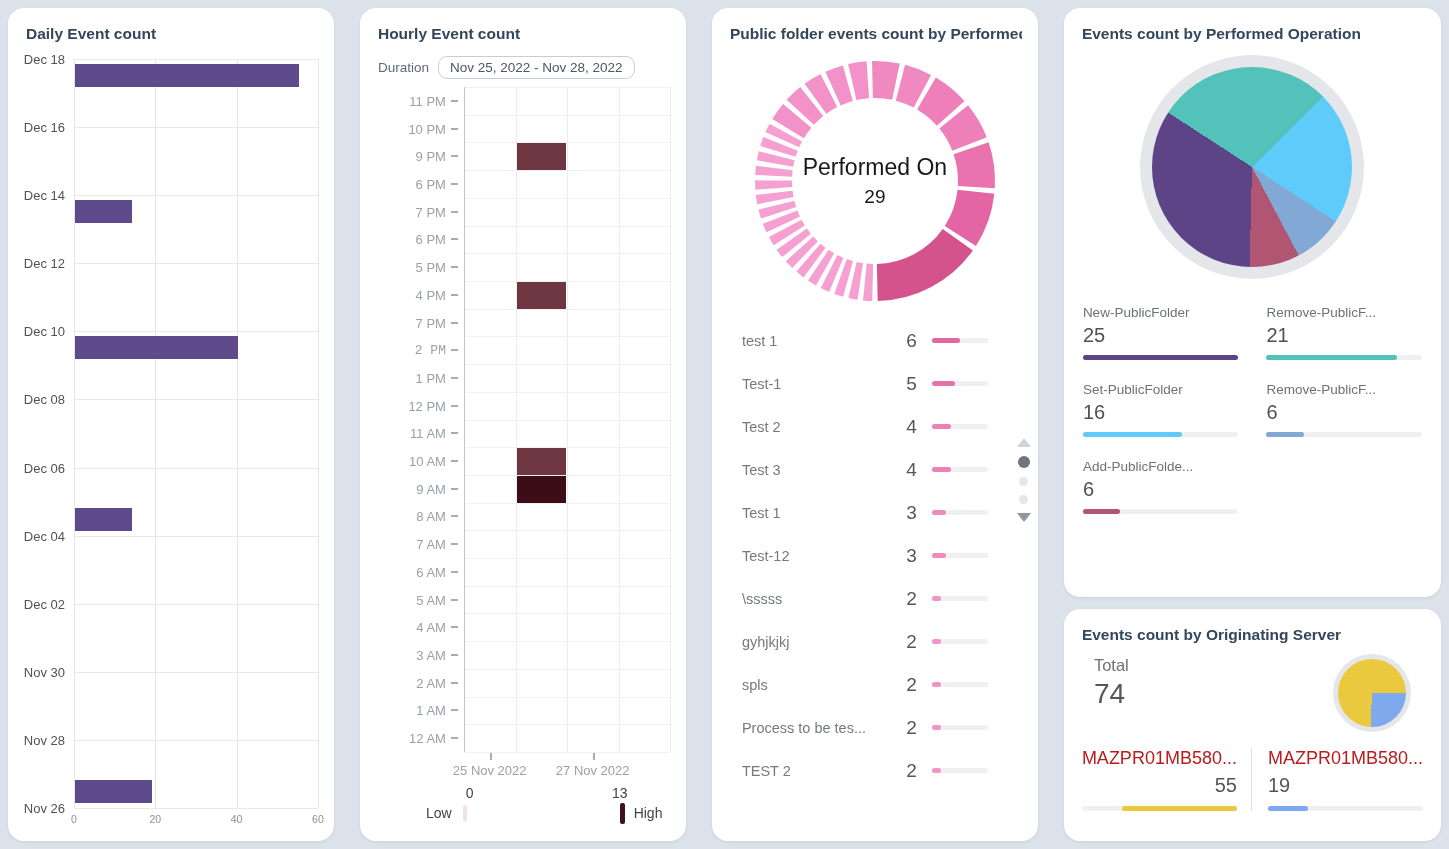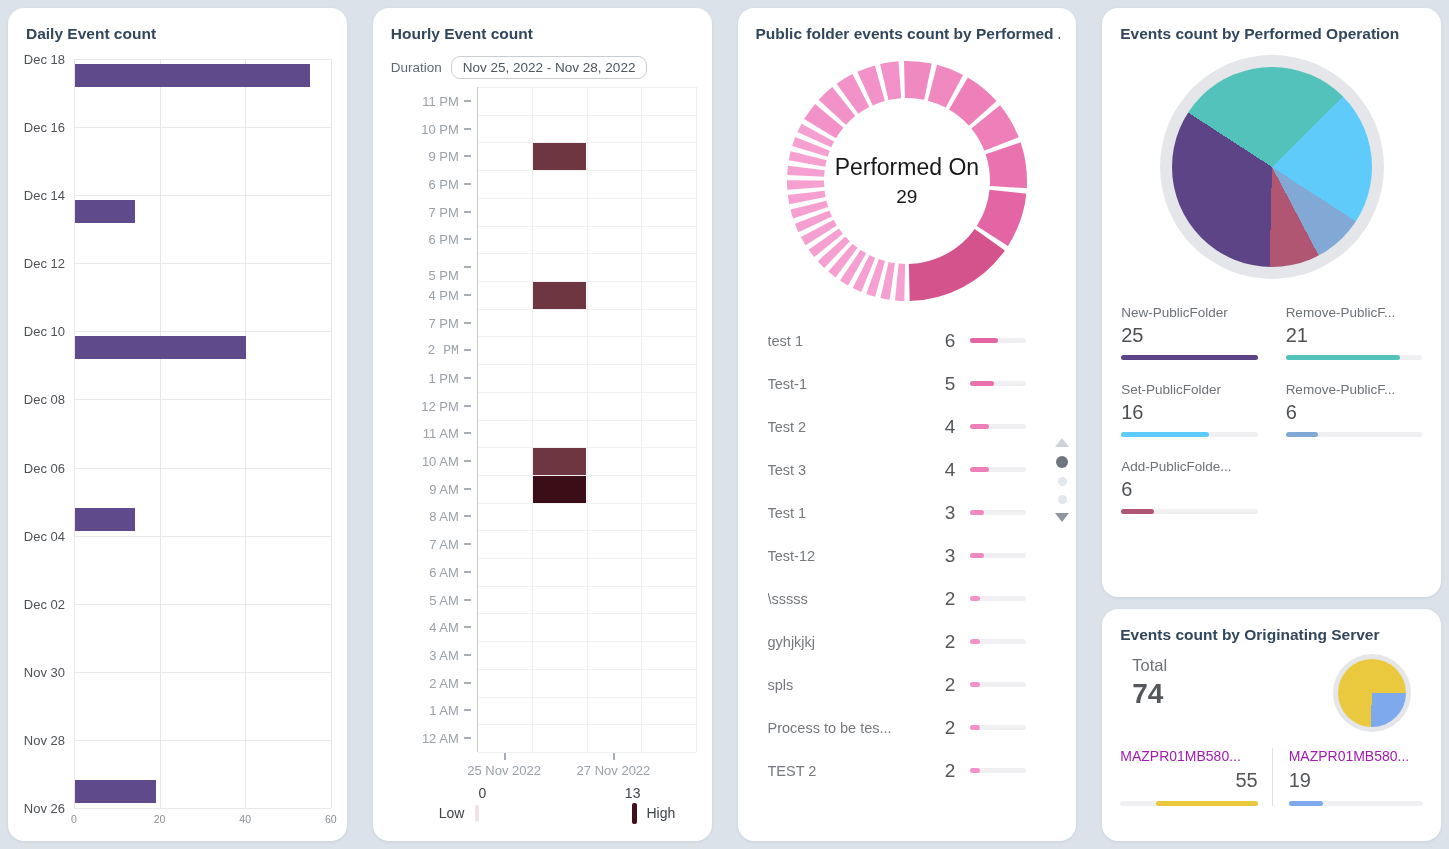--- a/index.html
+++ b/index.html
@@ -69,26 +69,26 @@
   .op-legend { display:grid; grid-template-columns:1fr 1fr; column-gap:28px; row-gap:22px; margin-top:26px; padding:0 3px; }
   .leg-label { font-size:13.5px; color:#6d7277; white-space:nowrap; overflow:hidden; }
   .leg-value { font-size:20px; color:#4e5154; margin-top:4px; }
   .leg-track { margin-top:8px; height:5px; border-radius:3px; background:#f0f0f2; }
   .leg-fill { height:100%; border-radius:3px; }
 
   
   .srv-row { display:flex; align-items:flex-start; margin-top:12px; }
   .srv-total { margin-left:14px; }
   .srv-total-label { font-size:16.5px; color:#6d7277; }
-  .srv-total-value { font-size:28px; color:#54575a; font-weight:700; margin-top:3px; }
+  .srv-total-value { font-size:28px; color:#54575a; font-weight:400; margin-top:3px; }
   .srv-pie-ring { width:78px; height:78px; border-radius:50%; background:#e5e6e9; margin:-2px 14px 0 auto; display:flex; align-items:center; justify-content:center; }
   .srv-legend { display:grid; grid-template-columns:1fr 1fr; margin-top:16px; }
   .srv-item { padding:0 14px 0 2px; }
   .srv-item + .srv-item { border-left:1px solid #dcdfe3; padding-left:16px; padding-right:2px; }
-  .srv-label { font-size:14px; color:#a21caf; white-space:nowrap; overflow:hidden; }
+  .srv-label { font-size:18px; color:#b91c1c; white-space:nowrap; overflow:hidden; }
   .srv-value { font-size:20px; color:#54575a; margin-top:5px; }
   .srv-track { margin-top:9px; height:5px; border-radius:3px; background:#f0f0f2; display:flex; }
   .srv-fill { height:100%; border-radius:3px; }
 </style>
 </head>
 <body>
 
 <div class="dashboard">
 
   <section class="panel" id="panel-daily">
@@ -153,21 +153,21 @@
           <div class="hy-label" style="top: 6.25%;">10 PM</div>
           <div class="hy-tick" style="top: 6.25%;"></div>
           <div class="hy-label" style="top: 10.4167%;">9 PM</div>
           <div class="hy-tick" style="top: 10.4167%;"></div>
           <div class="hy-label" style="top: 14.5833%;">6 PM</div>
           <div class="hy-tick" style="top: 14.5833%;"></div>
           <div class="hy-label" style="top: 18.75%;">7 PM</div>
           <div class="hy-tick" style="top: 18.75%;"></div>
           <div class="hy-label" style="top: 22.9167%;">6 PM</div>
           <div class="hy-tick" style="top: 22.9167%;"></div>
-          <div class="hy-label" style="top: 27.0833%; margin-top: 8px;">5 PM</div>
+          <div class="hy-label" style="top: 27.0833%;">5 PM</div>
           <div class="hy-tick" style="top: 27.0833%;"></div>
           <div class="hy-label" style="top: 31.25%;">4 PM</div>
           <div class="hy-tick" style="top: 31.25%;"></div>
           <div class="hy-label" style="top: 35.4167%;">7 PM</div>
           <div class="hy-tick" style="top: 35.4167%;"></div>
           <div class="hy-label" style="top: 39.5833%; font-family: Liberation Mono, monospace;">2 PM</div>
           <div class="hy-tick" style="top: 39.5833%;"></div>
           <div class="hy-label" style="top: 43.75%;">1 PM</div>
           <div class="hy-tick" style="top: 43.75%;"></div>
           <div class="hy-label" style="top: 47.9167%;">12 PM</div>

